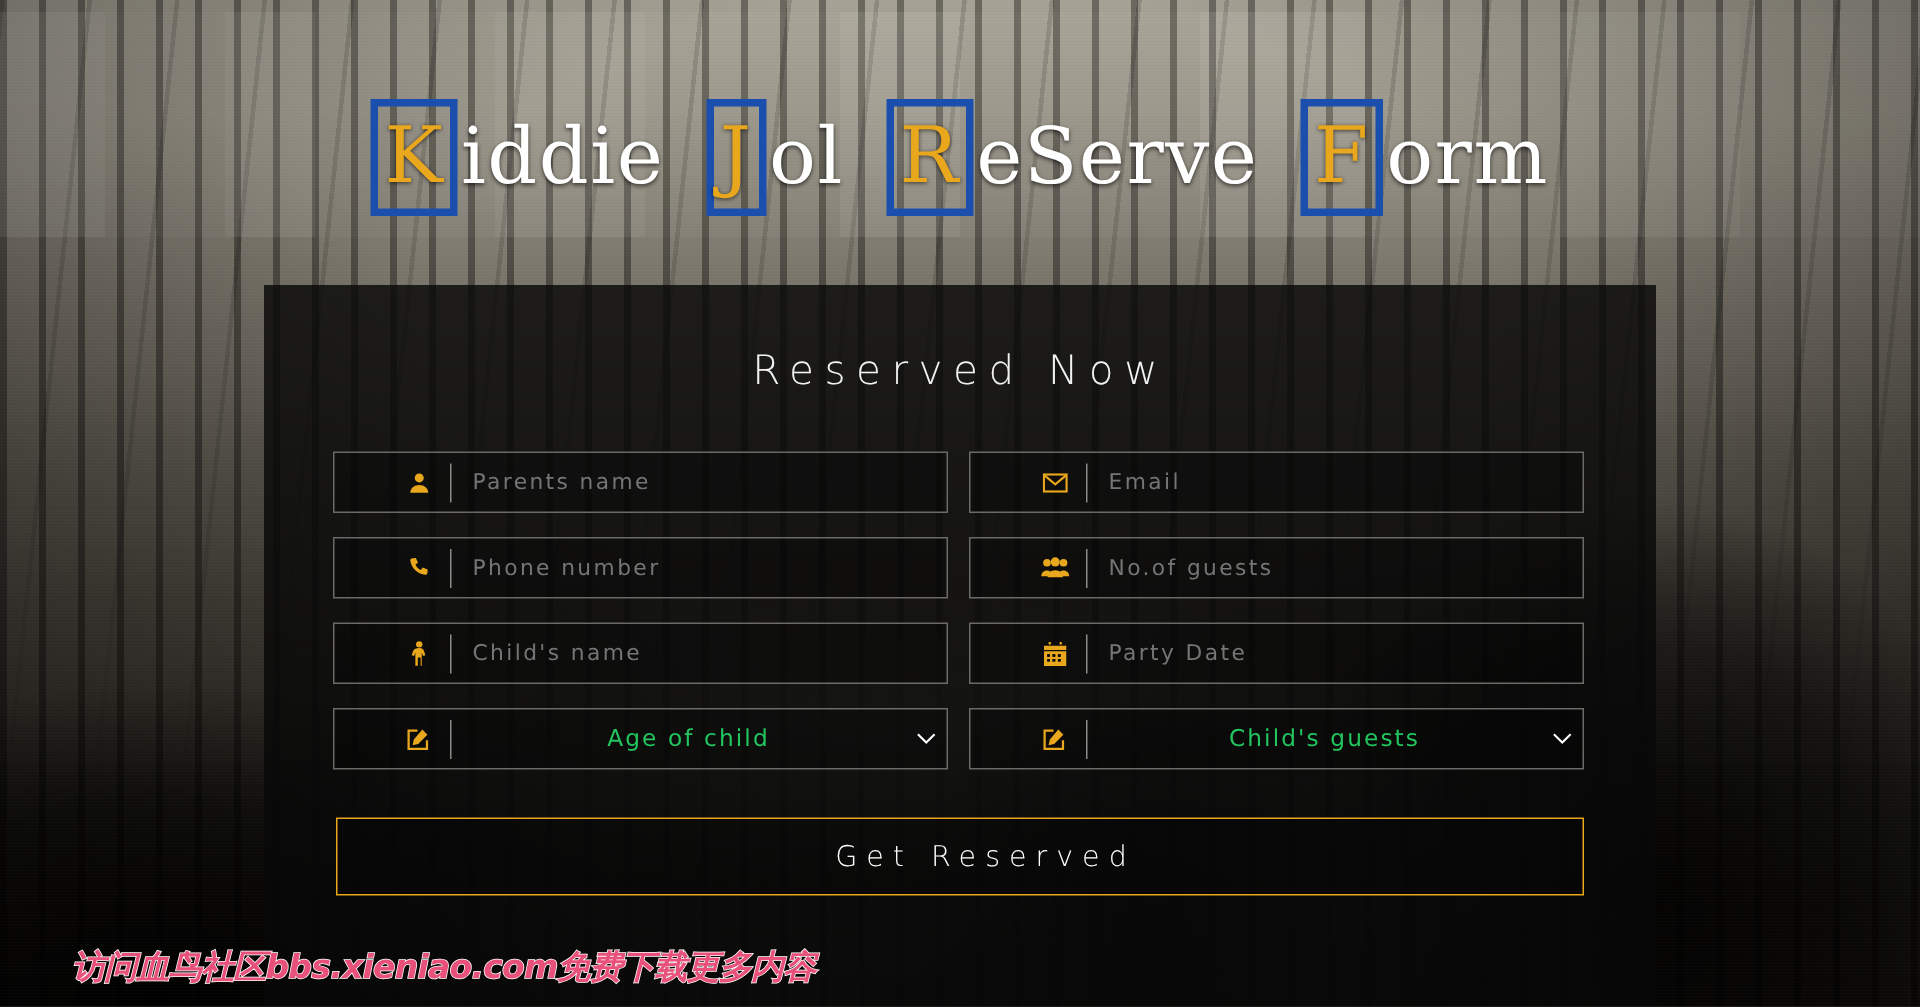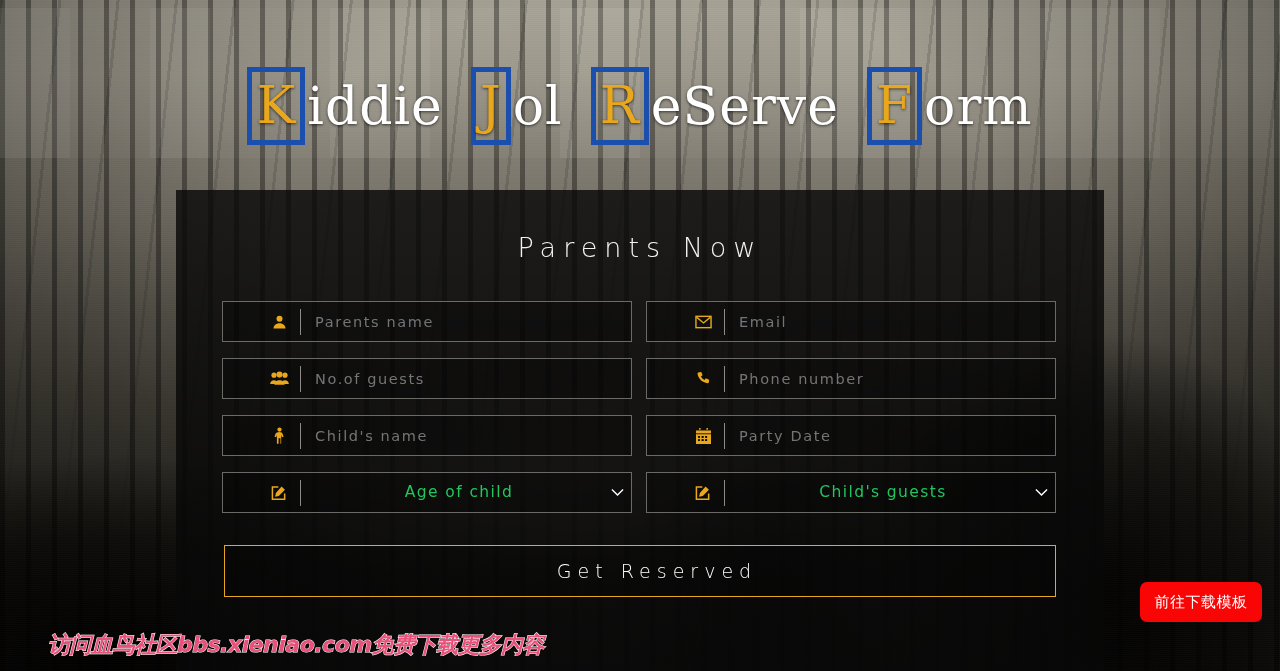--- a/index.html
+++ b/index.html
@@ -257,21 +257,21 @@
       <span class="boxed">J</span><span class="rest">ol</span>
     </span><span class="word">
       <span class="boxed">R</span><span class="rest">eServe</span>
     </span><span class="word">
       <span class="boxed">F</span><span class="rest">orm</span>
     </span>
   </div>
 
   <div class="panel">
 
-    <div class="panel-title">Parents Now</div>
+    <div class="panel-title">Reserved Now</div>
 
     <div class="form-grid">
 
       <div class="field">
         <span class="icon-cell">
           <svg width="15" height="16" viewBox="0 0 16 16" fill="currentColor">
               <circle cx="8" cy="4.4" r="3.2"></circle>
               <path d="M1.6 15c0-3.3 2.9-5.6 6.4-5.6s6.4 2.3 6.4 5.6z"></path>
             </svg>
         </span>
@@ -281,49 +281,49 @@
 
       <div class="field">
         <span class="icon-cell">
           <svg width="17" height="14" viewBox="0 0 18 14" fill="none" stroke="currentColor" stroke-width="1.5">
               <rect x="1" y="1" width="16" height="12"></rect>
               <path d="M1.6 1.8 9 8l7.4-6.2"></path>
             </svg>
         </span>
         <span class="divider"></span>
         <input class="value" readonly="" placeholder="Email" style="">
+      </div>
+
+      <div class="field">
+        <span class="icon-cell">
+          <svg width="15" height="15" viewBox="0 0 16 16" fill="currentColor">
+              <path d="M3.2 1.2 5.6 1l1.5 3.4-1.8 1.3c.7 1.8 2 3.1 3.8 3.9l1.3-1.8L14 9.3l-.2 2.4c-.1.8-.8 1.4-1.6 1.3C6.6 12.4 2.2 8 1.6 2.7c-.1-.8.7-1.4 1.6-1.5z"></path>
+            </svg>
+        </span>
+        <span class="divider"></span>
+        <input class="value" readonly="" placeholder="Phone number" style="">
       </div>
 
       <div class="field">
         <span class="icon-cell">
           <svg width="19" height="15" viewBox="0 0 20 15" fill="currentColor">
               <circle cx="4.2" cy="4" r="2.7"></circle>
               <circle cx="15.8" cy="4" r="2.7"></circle>
               <circle cx="10" cy="3.4" r="3.2"></circle>
               <path d="M.2 13.4c0-2.4 1.8-4 4-4s4 1.6 4 4z"></path>
               <path d="M11.8 13.4c0-2.4 1.8-4 4-4s4 1.6 4 4z"></path>
               <path d="M4.6 14.2c0-2.9 2.4-4.9 5.4-4.9s5.4 2 5.4 4.9z"></path>
             </svg>
         </span>
         <span class="divider"></span>
         <input class="value" readonly="" placeholder="No.of guests" style="">
       </div>
 
       <div class="field">
         <span class="icon-cell">
-          <svg width="15" height="15" viewBox="0 0 16 16" fill="currentColor">
-              <path d="M3.2 1.2 5.6 1l1.5 3.4-1.8 1.3c.7 1.8 2 3.1 3.8 3.9l1.3-1.8L14 9.3l-.2 2.4c-.1.8-.8 1.4-1.6 1.3C6.6 12.4 2.2 8 1.6 2.7c-.1-.8.7-1.4 1.6-1.5z"></path>
-            </svg>
-        </span>
-        <span class="divider"></span>
-        <input class="value" readonly="" placeholder="Phone number" style="">
-      </div>
-
-      <div class="field">
-        <span class="icon-cell">
           <svg width="13" height="17" viewBox="0 0 14 18" fill="currentColor">
               <circle cx="7" cy="2.6" r="2.3"></circle>
               <path d="M7 5.3c2 0 3 .8 3.4 2.1l1 3-1.7.6-.9-2.5V18H8V12H6v6H4.2V8.5l-.9 2.5-1.7-.6 1-3C3 6.1 5 5.3 7 5.3z"></path>
             </svg>
         </span>
         <span class="divider"></span>
         <input class="value" readonly="" placeholder="Child's name" style="">
       </div>
 
       <div class="field">
@@ -369,17 +369,16 @@
               <path d="M1 1.2 7 7.2 13 1.2"></path>
             </svg>
         </span>
       </div>
 
     </div>
 
     <button class="submit">Get Reserved</button>
   </div>
 
-  <button class="download-btn">前往下载模板</button>
 
   <div class="watermark">访问血鸟社区bbs.xieniao.com免费下载更多内容</div>
 
 </div>
 
 </body></html>

